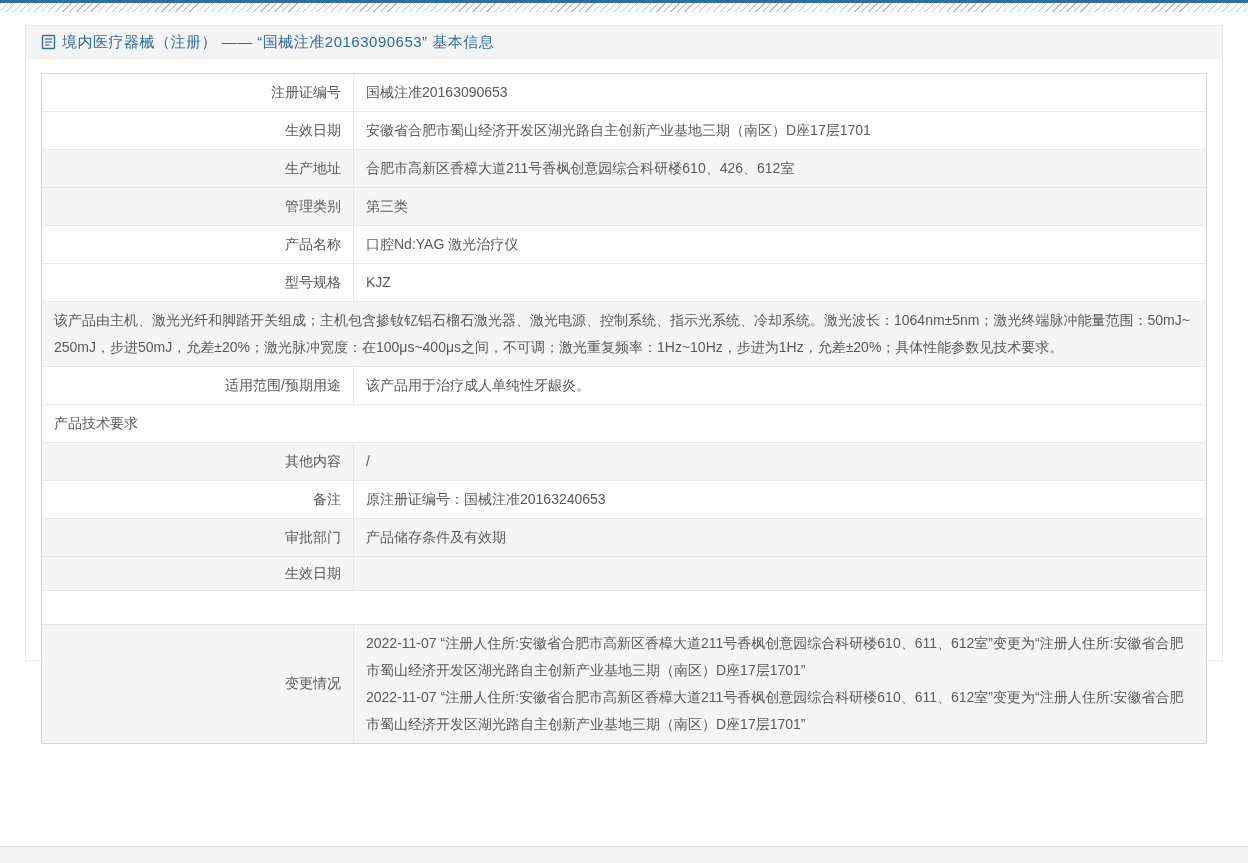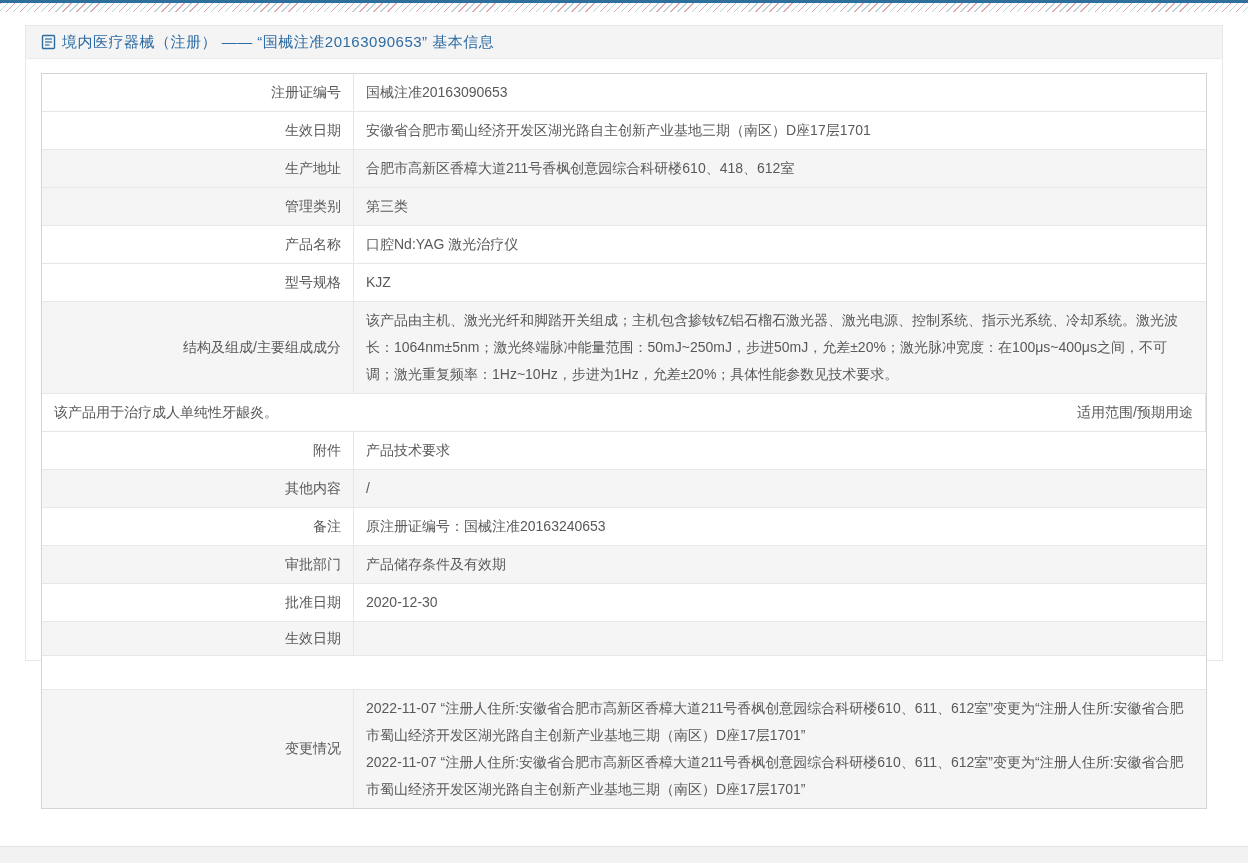--- a/index.html
+++ b/index.html
@@ -110,81 +110,69 @@
       <div class="row">
         <div class="cell label">
           <span>生效日期</span>
         </div>
         <div class="cell value"><span>安徽省合肥市蜀山经济开发区湖光路自主创新产业基地三期（南区）D座17层1701</span></div>
       </div>
       <div class="row alt">
         <div class="cell label">
           <span>生产地址</span>
         </div>
-        <div class="cell value"><span>合肥市高新区香樟大道211号香枫创意园综合科研楼610、418、612室</span></div>
+        <div class="cell value"><span>合肥市高新区香樟大道211号香枫创意园综合科研楼610、426、612室</span></div>
       </div>
       <div class="row alt">
         <div class="cell label">
           <span>管理类别</span>
         </div>
         <div class="cell value"><span>第三类</span></div>
       </div>
       <div class="row">
         <div class="cell label">
           <span>产品名称</span>
         </div>
         <div class="cell value"><span>口腔Nd:YAG 激光治疗仪</span></div>
       </div>
       <div class="row">
         <div class="cell label">
           <span>型号规格</span>
         </div>
         <div class="cell value"><span>KJZ</span></div>
       </div>
       <div class="row alt">
-        <div class="cell label">
-          <span>结构及组成/主要组成成分</span>
-        </div>
         <div class="cell value"><span>该产品由主机、激光光纤和脚踏开关组成；主机包含掺钕钇铝石榴石激光器、激光电源、控制系统、指示光系统、冷却系统。激光波长：1064nm±5nm；激光终端脉冲能量范围：50mJ~250mJ，步进50mJ，允差±20%；激光脉冲宽度：在100μs~400μs之间，不可调；激光重复频率：1Hz~10Hz，步进为1Hz，允差±20%；具体性能参数见技术要求。</span></div>
       </div>
       <div class="row">
-        <div class="cell value"><span>该产品用于治疗成人单纯性牙龈炎。</span></div>
         <div class="cell label">
           <span>适用范围/预期用途</span>
         </div>
+        <div class="cell value"><span>该产品用于治疗成人单纯性牙龈炎。</span></div>
       </div>
       <div class="row">
-        <div class="cell label">
-          <span>附件</span>
-        </div>
         <div class="cell value"><span>产品技术要求</span></div>
       </div>
       <div class="row alt">
         <div class="cell label">
           <span>其他内容</span>
         </div>
         <div class="cell value"><span>/</span></div>
       </div>
       <div class="row">
         <div class="cell label">
           <span>备注</span>
         </div>
         <div class="cell value"><span>原注册证编号：国械注准20163240653</span></div>
       </div>
       <div class="row alt">
         <div class="cell label">
           <span>审批部门</span>
         </div>
         <div class="cell value"><span>产品储存条件及有效期</span></div>
-      </div>
-      <div class="row">
-        <div class="cell label">
-          <span>批准日期</span>
-        </div>
-        <div class="cell value"><span>2020-12-30</span></div>
       </div>
       <div class="row alt">
         <div class="cell label">
           <span>生效日期</span>
         </div>
         <div class="cell value"><span></span></div>
       </div>
       <div class="row">
       </div>
       <div class="row alt">

